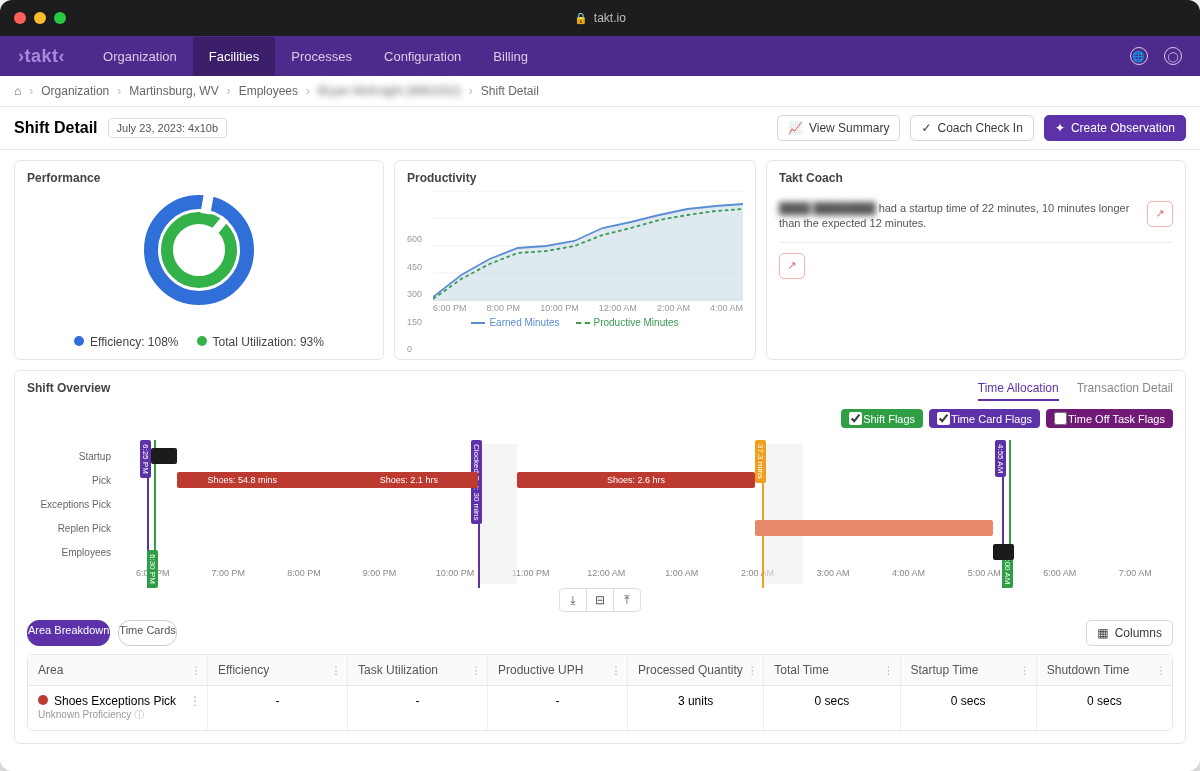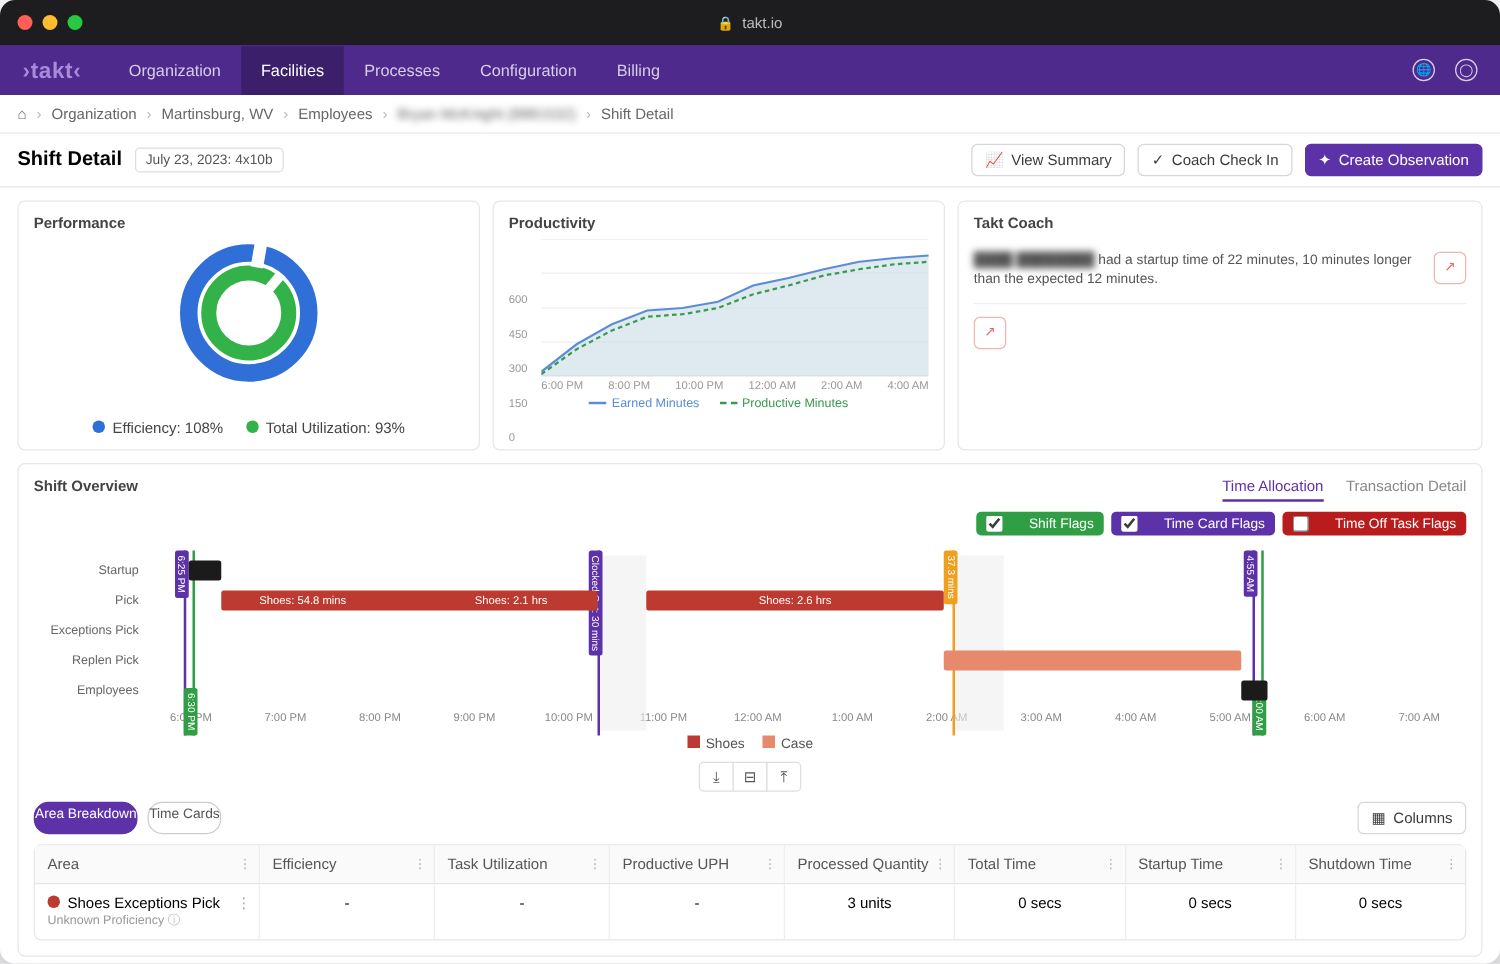--- a/index.html
+++ b/index.html
@@ -68,23 +68,23 @@
   .coach-item .iconbtn{border:1px solid #f0b4b4;border-radius:5px;width:26px;height:26px;display:flex;align-items:center;justify-content:center;color:#e86a6a;cursor:pointer;flex-shrink:0;}
 
   
   .card.overview{padding:0;}
   .ov-head{display:flex;align-items:center;padding:10px 12px 4px;}
   .ov-head h3{font-size:12px;font-weight:700;color:#444;}
   .tabs{display:flex;gap:18px;font-size:12px;}
   .tab{color:#888;cursor:pointer;padding-bottom:4px;}
   .tab.active{color:#5d32a8;border-bottom:2px solid #5d32a8;}
   .flags{display:flex;gap:6px;justify-content:flex-end;padding:4px 12px 8px;}
-  .flag{font-size:11px;color:#fff;border-radius:4px;padding:3px 8px;display:inline-flex;align-items:center;gap:21px;cursor:pointer;}
+  .flag{font-size:11px;color:#fff;border-radius:4px;padding:3px 8px;display:inline-flex;align-items:center;gap:1px;cursor:pointer;}
   .flag input{accent-color:#fff;}
-  .flag.green{background:#2f9e44;} .flag.purple{background:#5d32a8;} .flag.yellow{background:#b91c1c;}
+  .flag.green{background:#2f9e44;} .flag.purple{background:#5d32a8;} .flag.yellow{background:#701a75;}
 
   .timeline{position:relative;padding:8px 12px 6px 100px;}
   .rows{position:relative;}
   .row{height:24px;display:flex;align-items:center;font-size:10px;color:#666;}
   .row .label{position:absolute;left:-90px;width:86px;text-align:right;font-size:10px;color:#666;}
   .track{position:relative;height:100%;flex:1;}
   .band{position:absolute;top:0;height:140px;background:#eee;opacity:.6;}
   .bar{position:absolute;height:16px;border-radius:2px;top:4px;display:flex;align-items:center;justify-content:center;font-size:9px;color:#fff;white-space:nowrap;}
   .bar.red{background:#bc3a2f;} .bar.orange{background:#e78a6b;} .bar.black{background:#1b1b1b;}
   .bar.text{padding:0 8px;}
@@ -342,24 +342,20 @@
             <span>1:00 AM</span>
             <span>2:00 AM</span>
           <span>3:00 AM</span>
             <span>4:00 AM</span>
             <span>5:00 AM</span>
           <span>6:00 AM</span>
             <span>7:00 AM</span>
         </div>
       </div>
 
-      <div class="ov-legend">
-        <span><span class="sw red"></span><span>Shoes</span></span>
-        <span><span class="sw orange"></span><span>Case</span></span>
-      </div>
       <div class="toolbar">
         <div class="tbtn">⤓</div>
         <div class="tbtn">⊟</div>
         <div class="tbtn">⤒</div>
       </div>
 
       <div class="bottom-tabs">
         <div class="pill active">Area Breakdown</div>
         <div class="pill">Time Cards</div>
         <button class="btn columns-btn">

